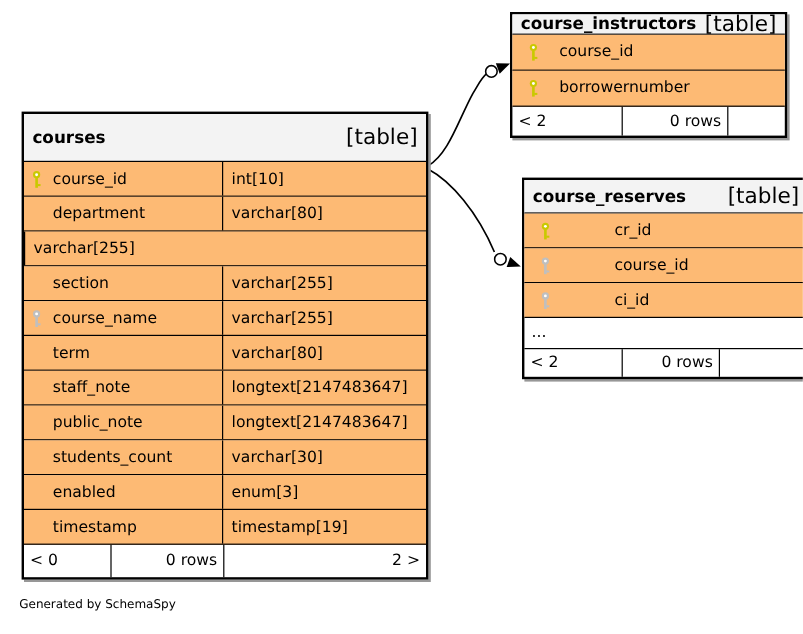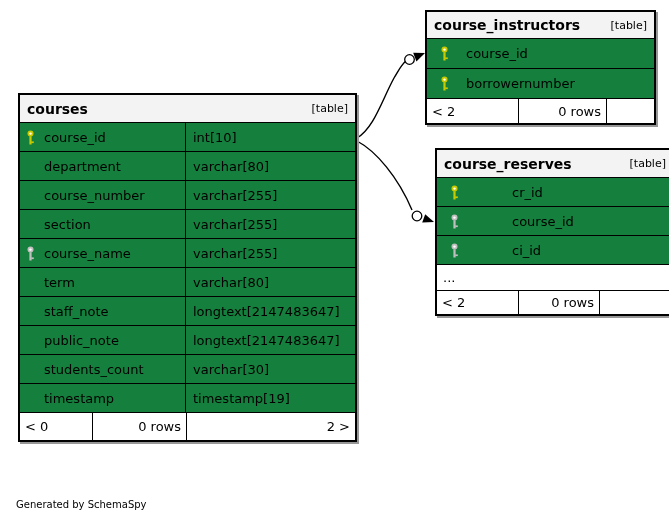--- a/index.html
+++ b/index.html
@@ -22,43 +22,43 @@
     border: 2px solid #000;
     box-shadow: 2px 2px 0 0 #979797;
   }
   .db-header {
     display: flex; align-items: center; justify-content: space-between;
     background: #f3f3f3;
     border-bottom: 1px solid #000;
     padding: 0 7px;
   }
   .db-header .tname { font-weight: bold; font-size: 14px; }
-  .db-header .ttag { font-size: 11px; }
+  .db-header .ttag { font-size: 18px; }
   .trow {
     display: flex; align-items: stretch;
     border-bottom: 1px solid #000;
-    background: #15803d;
+    background: #fdba74;
   }
   .cell { display: flex; align-items: center; }
   .cell.name { padding-left: 6px; }
   .cell.type { padding-left: 7px; border-left: 1px solid #000; flex: 1; }
   .key { width: 9px; height: 15px; display: inline-flex; flex: none; }
   .key svg { display: block; }
   .key.pk { color: #c9c900; }
   .key.fk { color: #bfbfbf; }
   .key.none { visibility: hidden; }
   
   #t-courses { left: 18px; top: 93px; width: 339px; }
-  #t-courses .db-header { height: 28px; }
+  #t-courses .db-header { height: 40px; }
   #t-courses .trow { height: 29px; }
   #t-courses .cell.name { width: 165px; }
   #t-courses .cell.name .key { margin-right: 9px; }
   
   #t-instructors { left: 425px; top: 10px; width: 231px; }
-  #t-instructors .db-header { height: 27px; }
+  #t-instructors .db-header { height: 17px; }
   #t-instructors .trow { height: 30px; }
   #t-reserves { left: 435px; top: 148px; width: 240px; }
   #t-reserves .db-header { height: 28px; }
   #t-reserves .trow { height: 29px; gap: 36px; }
   .simple-row { display: flex; align-items: center; border-bottom: 1px solid #000; padding-left: 13px; }
   .simple-row .key { margin-right: 17px; }
   .dots-row { display: flex; align-items: center; border-bottom: 1px solid #000; padding-left: 6px; height: 26px; }
   .tfooter { display: flex; align-items: stretch; }
   .tfooter .fcell { display: flex; align-items: center; padding: 0 5px; }
   .tfooter .fcell.right-align { justify-content: flex-end; }
@@ -115,26 +115,20 @@
   <div class="trow">
     <div class="cell name">
         <span class="key none">
           <svg width="9" height="15" viewBox="0 0 9 15"></svg>
         </span>
         <span>department</span>
       </div>
     <div class="cell type">varchar[80]</div>
   </div>
   <div class="trow">
-    <div class="cell name">
-        <span class="key none">
-          <svg width="9" height="15" viewBox="0 0 9 15"></svg>
-        </span>
-        <span>course_number</span>
-      </div>
     <div class="cell type">varchar[255]</div>
   </div>
   <div class="trow">
     <div class="cell name">
         <span class="key none">
           <svg width="9" height="15" viewBox="0 0 9 15"></svg>
         </span>
         <span>section</span>
       </div>
     <div class="cell type">varchar[255]</div>
@@ -187,20 +181,29 @@
         </span>
         <span>students_count</span>
       </div>
     <div class="cell type">varchar[30]</div>
   </div>
   <div class="trow">
     <div class="cell name">
         <span class="key none">
           <svg width="9" height="15" viewBox="0 0 9 15"></svg>
         </span>
+        <span>enabled</span>
+      </div>
+    <div class="cell type">enum[3]</div>
+  </div>
+  <div class="trow">
+    <div class="cell name">
+        <span class="key none">
+          <svg width="9" height="15" viewBox="0 0 9 15"></svg>
+        </span>
         <span>timestamp</span>
       </div>
     <div class="cell type">timestamp[19]</div>
   </div>
 
   <div class="tfooter">
     <div class="fcell f1">&lt; 0</div>
     <div class="fcell f2 mid right-align">0 rows</div>
     <div class="fcell f3 last right-align">2 &gt;</div>
   </div>

